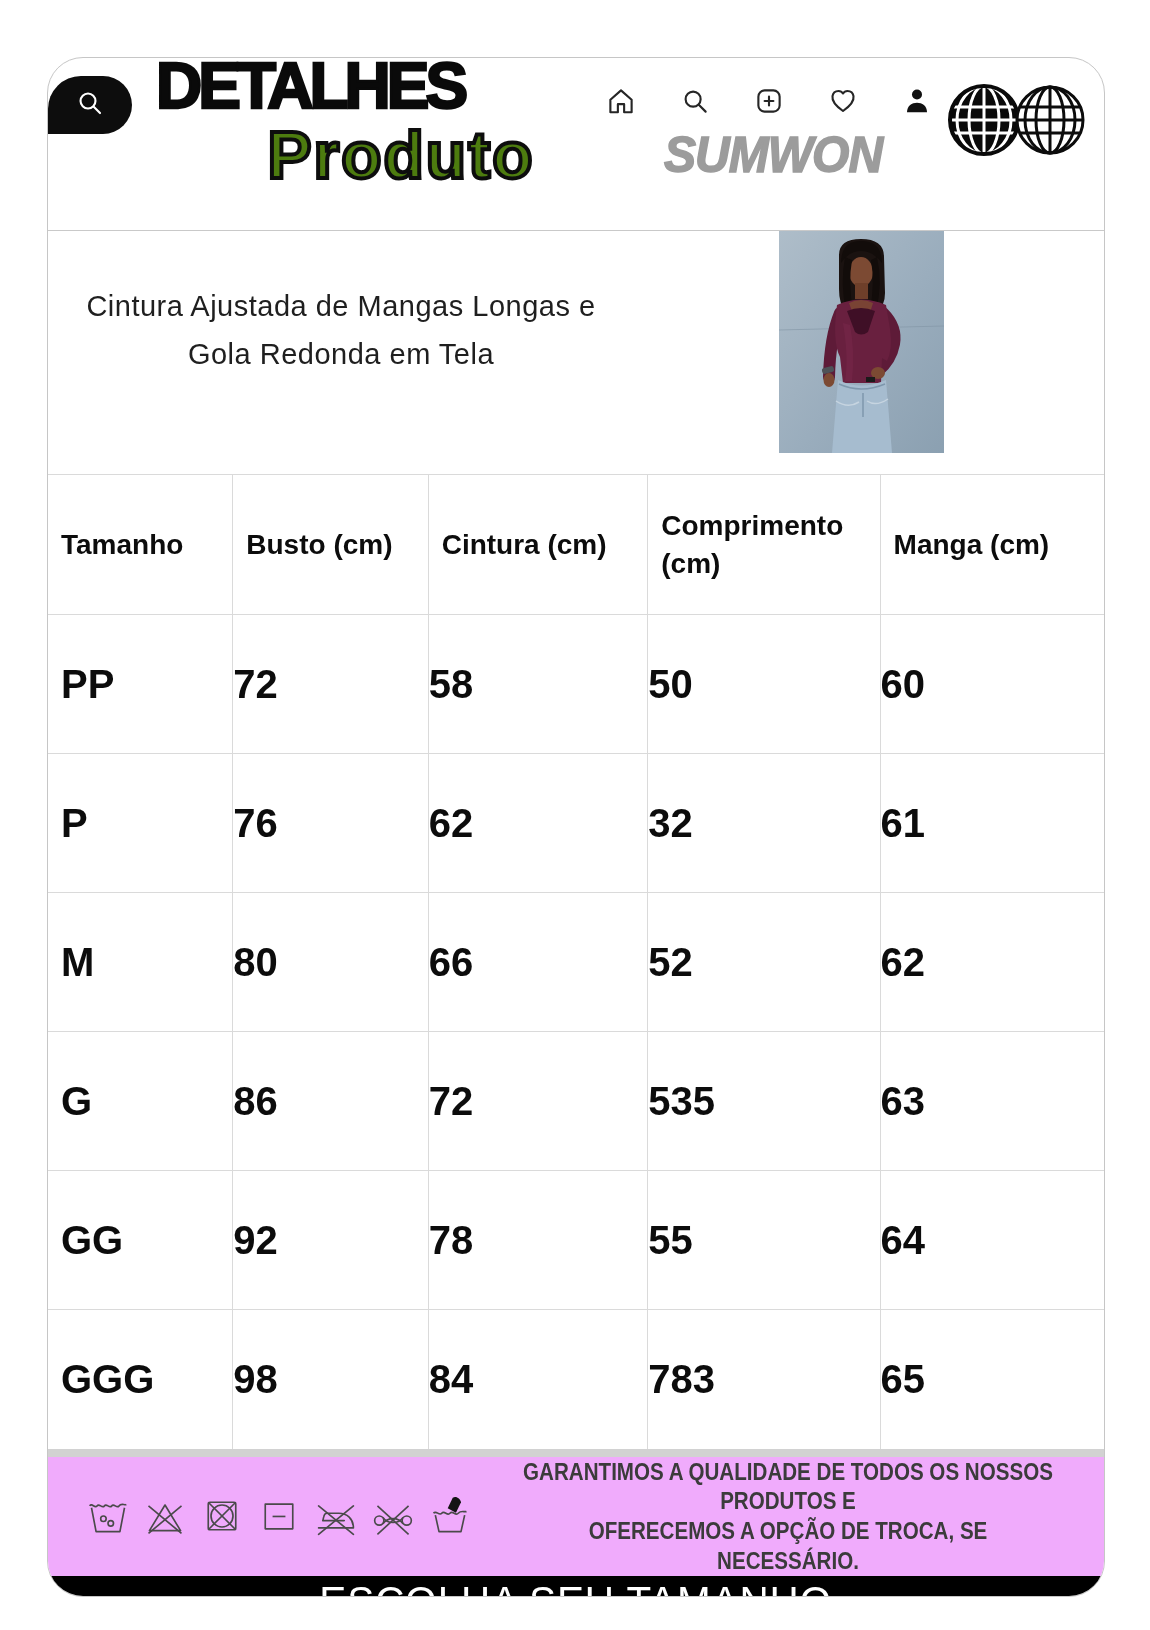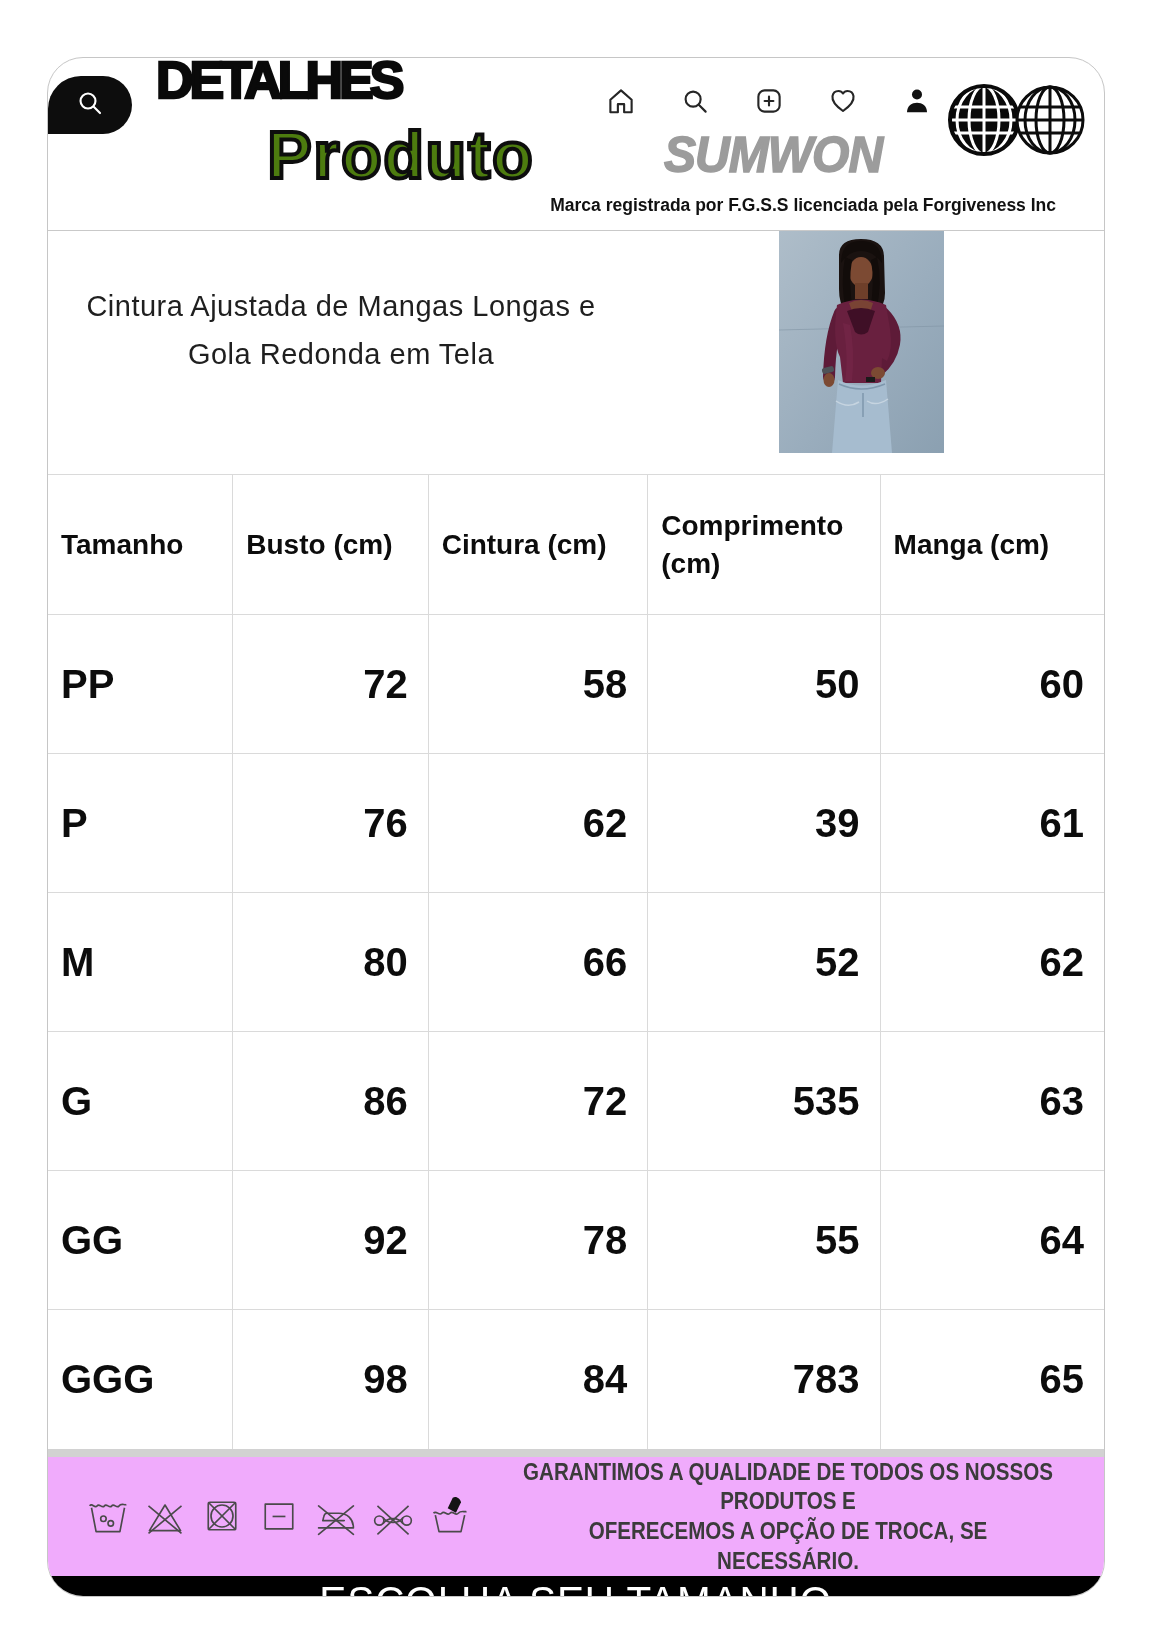--- a/index.html
+++ b/index.html
@@ -7,21 +7,21 @@
   .page { position:relative; width:1150px; height:1630px; background:#fff; overflow:hidden; }
 
   .card { position:absolute; left:47px; top:57px; width:1058px; height:1540px;
           background:#fff; border:1px solid #c6c6c6; border-radius:36px;
           overflow:hidden; display:flex; flex-direction:column; }
 
   
   .header { position:relative; height:173px; border-bottom:1px solid #c9c9c9; flex:none; }
   .search-pill { position:absolute; left:0; top:18px; width:84px; height:58px; background:#0d0d0d;
                  border-radius:34px 30px 30px 0; display:flex; align-items:center; justify-content:center; cursor:pointer; }
-  .detalhes { position:absolute; left:108px; top:-4px; font-size:52px; font-weight:900;
+  .detalhes { position:absolute; left:108px; top:-4px; font-size:64px; font-weight:900;
               letter-spacing:-4px; color:#0a0a0a; -webkit-text-stroke:2.5px #0a0a0a; line-height:1; }
   .produto { position:absolute; left:148px; top:64px; width:410px; text-align:center;
              font-size:66px; font-weight:700; letter-spacing:2px; line-height:1;
              color:#4d7c0f; -webkit-text-stroke:4px #0d0d0d; }
   .nav-icons { position:absolute; left:558px; top:28px; display:flex; gap:44px; align-items:center; }
   .nav-icons span { display:flex; cursor:pointer; }
   .sumwon { position:absolute; left:570px; top:68px; width:310px; text-align:center;
             font-style:italic; font-weight:800; font-size:50px; color:#9c9c9c;
             -webkit-text-stroke:1.5px #9c9c9c; letter-spacing:-1px; transform:scaleX(0.96); }
   .globes { position:absolute; right:14px; top:22px; display:flex; align-items:center; }
@@ -37,21 +37,21 @@
 
   
   table.size-table { width:100%; border-collapse:collapse; flex:none; }
   .size-table th, .size-table td { border:1px solid #dadada; vertical-align:middle; color:#0c0c0c; }
   .size-table th:first-child, .size-table td:first-child { border-left:none; }
   .size-table th:last-child, .size-table td:last-child { border-right:none; }
   .size-table thead th { height:140px; font-size:28px; font-weight:700; text-align:left;
                          padding-left:13px; padding-right:6px; line-height:1.35; }
   .size-table tbody td { height:139px; font-size:40px; font-weight:700; }
   .size-table td.size-label { text-align:left; padding-left:13px; }
-  .size-table td.num { text-align:right; padding-right:20px; }
+  .size-table td.num { text-align:left; padding-right:20px; }
   .size-table tbody tr:last-child td { border-bottom:none; }
 
   
   .footer-divider { height:8px; background:#d2d2d2; flex:none; }
   .care-row { flex:1; display:flex; align-items:center; background:#f0abfc; }
   .care-icons { display:flex; align-items:center; gap:13px; padding-left:38px; flex:none; }
   .care-icons span { display:flex; }
   .guarantee { flex:1; text-align:center; font-weight:700; font-size:24.5px; color:#3b3b3b;
                line-height:1.22; transform:scaleX(0.84); letter-spacing:0; }
   .cta-bar { flex:none; height:50px; background:#000; color:#fff; display:flex; align-items:center;
@@ -135,21 +135,20 @@
                 <ellipse cx="40" cy="40" rx="25" ry="33"></ellipse>
               <line x1="40" y1="7" x2="40" y2="73"></line>
               <line x1="10" y1="27" x2="70" y2="27"></line>
                 <line x1="7" y1="40" x2="73" y2="40"></line>
                 <line x1="10" y1="53" x2="70" y2="53"></line>
             </g>
           </svg>
         </span>
       </div>
 
-      <div class="trademark">Marca registrada por F.G.S.S licenciada pela Forgiveness Inc</div>
     </div>
 
     <div class="product">
       <div class="product-title">Cintura Ajustada de Mangas Longas e Gola Redonda em Tela</div>
       <div class="product-photo">
         <svg viewBox="0 0 165 222" width="165" height="222">
           <defs>
             <linearGradient id="bgG" x1="0" y1="0" x2="1" y2="1">
               <stop offset="0" stop-color="#aebdc9"></stop>
                 <stop offset="0.55" stop-color="#9aadbd"></stop>
@@ -213,21 +212,21 @@
           <td class="size-label">PP</td>
           <td class="num">72</td>
           <td class="num">58</td>
           <td class="num">50</td>
           <td class="num">60</td>
         </tr>
         <tr>
           <td class="size-label">P</td>
           <td class="num">76</td>
           <td class="num">62</td>
-          <td class="num">39</td>
+          <td class="num">32</td>
           <td class="num">61</td>
         </tr>
         <tr>
           <td class="size-label">M</td>
           <td class="num">80</td>
           <td class="num">66</td>
           <td class="num">52</td>
           <td class="num">62</td>
         </tr>
         <tr>

